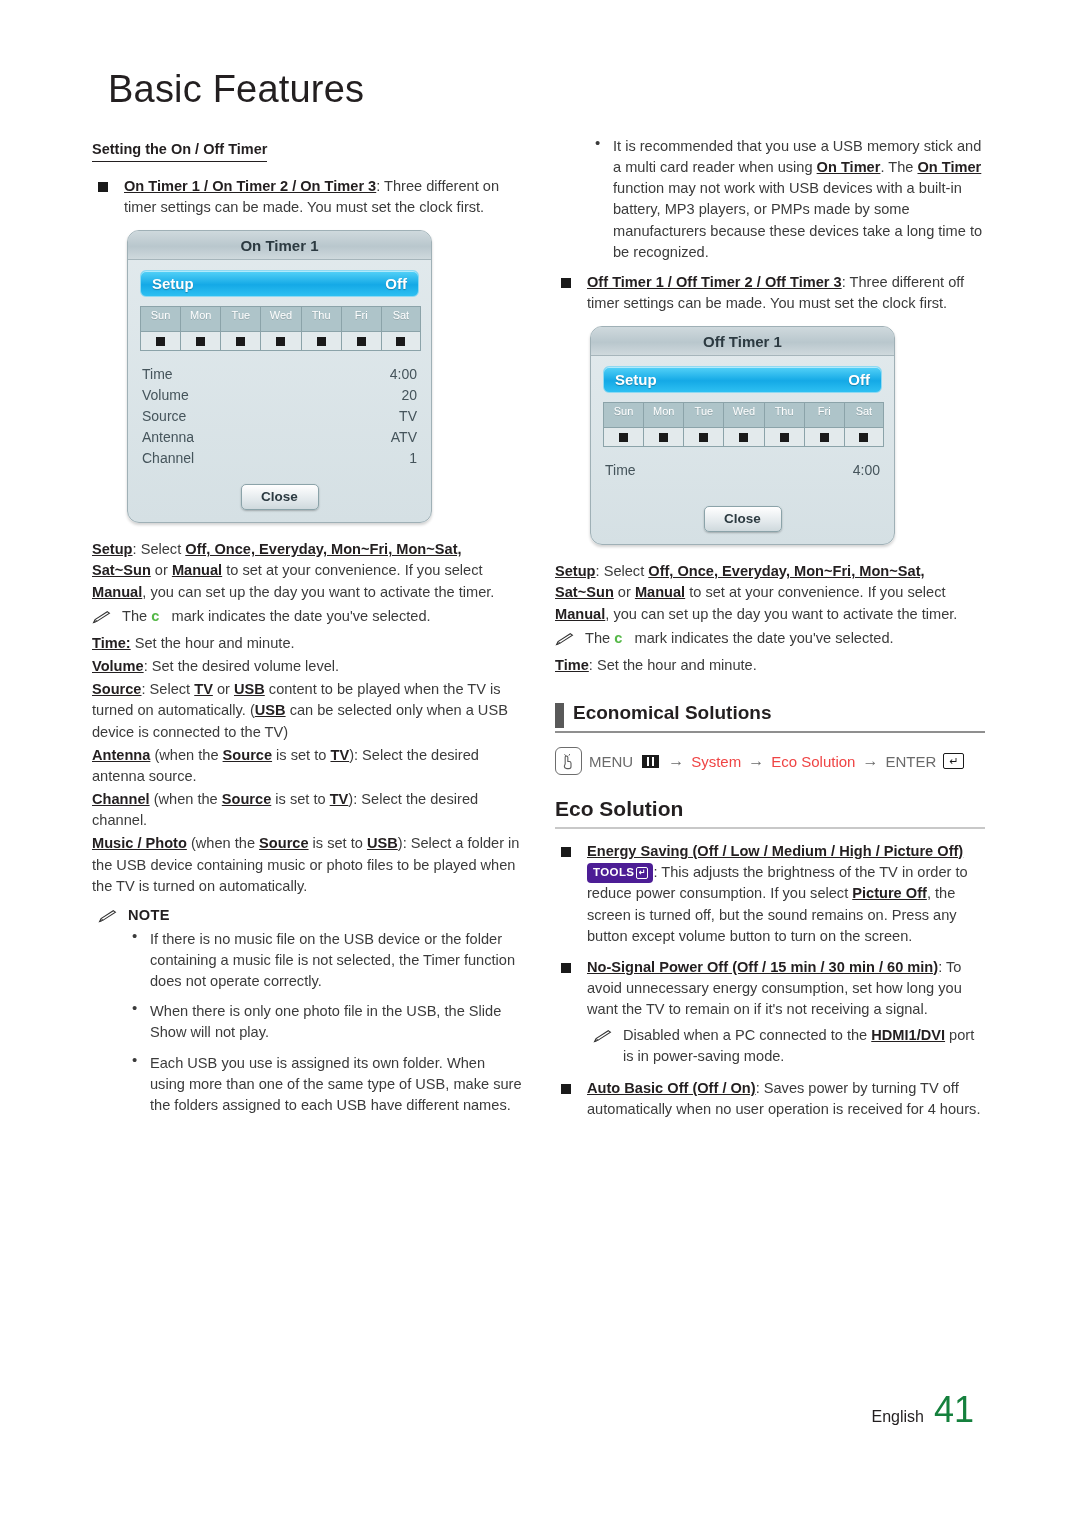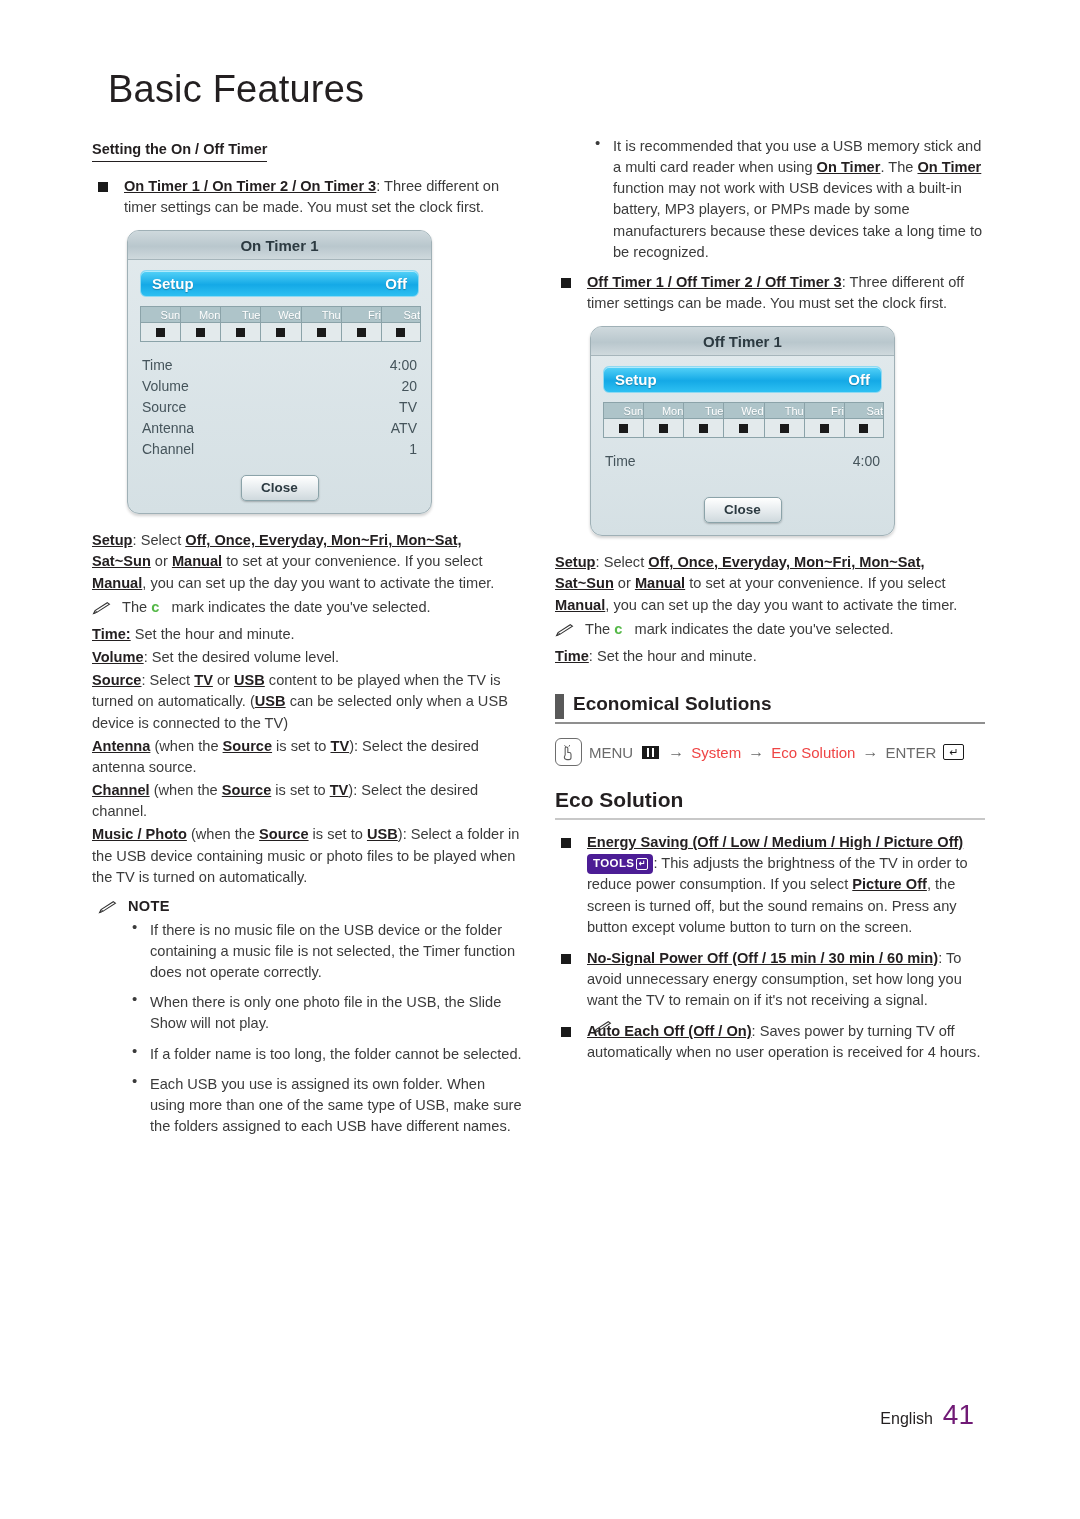--- a/index.html
+++ b/index.html
@@ -141,21 +141,21 @@
     border: 1px solid #8fd9f2;
     display: flex; align-items: center; justify-content: space-between;
     padding: 0 11px; color: #ffffff; font-size: 15px; font-weight: bold;
     text-shadow: 0 1px 1px rgba(0,0,0,.28);
     box-shadow: inset 0 1px 0 rgba(255,255,255,.55);
   }
   .days { display: flex; margin: 9px 10px 0 12px; }
   .day-col { flex: 1; }
   .day-name {
     background: #aec4c9; color: #ffffff; font-size: 11px;
-    text-align: right; height: 17px; line-height: 17px;
+    text-align: center; height: 26px; line-height: 17px;
     border: 1px solid #8ba3a9; border-right: none;
     text-shadow: 0 1px 0 rgba(0,0,0,.15);
   }
   .day-col:last-child .day-name { border-right: 1px solid #8ba3a9; }
   .day-box {
     height: 19px; background: #e3eaec;
     border: 1px solid #8ba3a9; border-top: none; border-right: none;
     display: flex; align-items: center; justify-content: center;
   }
   .day-col:last-child .day-box { border-right: 1px solid #8ba3a9; }
@@ -175,21 +175,21 @@
     padding: 4px 16px 5px 16px;
     box-shadow: 0 1px 2px rgba(0,0,0,.25);
   }
 
   
   .footer {
     position: absolute; right: 106px; bottom: 88px;
     display: flex; align-items: baseline; gap: 10px;
   }
   .footer .lang { font-size: 16px; color: #231f20; }
-  .footer .pnum { font-size: 28px; font-weight: 300; color: #701a75; }
+  .footer .pnum { font-size: 36px; font-weight: 300; color: #15803d; }
 </style>
 </head>
 <body>
 
 <div class="page">
 
   <div class="chapter-title">Basic Features</div>
 
   <div class="col col-left">
 
@@ -323,23 +323,20 @@
           </svg>
       </span>
       <span>NOTE</span>
     </div>
     <div class="note-list">
       <div class="dot-item">
           <p>If there is no music file on the USB device or the folder containing a music file is not selected, the Timer function does not operate correctly.</p>
         </div>
       <div class="dot-item">
           <p>When there is only one photo file in the USB, the Slide Show will not play.</p>
-        </div>
-      <div class="dot-item">
-          <p>If a folder name is too long, the folder cannot be selected.</p>
         </div>
       <div class="dot-item">
           <p>Each USB you use is assigned its own folder. When using more than one of the same type of USB, make sure the folders assigned to each USB have different names.</p>
         </div>
     </div>
   </div>
 
   <div class="col col-right">
 
     <div class="dot-item" style="margin-left:36px">
@@ -465,25 +462,26 @@
     <div class="sq-item">
       <p><span class="b">No-Signal Power Off (Off / 15 min / 30 min / 60 min)</span><span>: To avoid unnecessary energy consumption, set how long you want the TV to remain on if it's not receiving a signal.</span></p>
       <div class="note-line" style="margin-left:6px; margin-top:5px">
         <span class="pencil">
           <svg viewBox="0 0 26 18" width="19" height="13">
               <path d="M2 16 L7 14 L24 3 L21 1 L4 12 Z" fill="none" stroke="#333" stroke-width="1.4"></path>
               <path d="M4 12 L7 14" stroke="#333" stroke-width="1.2"></path>
               <path d="M2 16 L5 15" stroke="#333" stroke-width="1.2"></path>
             </svg>
         </span>
+        <p style="display:inline"><span>Disabled when a PC connected to the </span><span class="b">HDMI1/DVI</span><span> port is in power-saving mode.</span></p>
       </div>
     </div>
 
     <div class="sq-item">
-      <p><span class="b">Auto Each Off (Off / On)</span><span>: Saves power by turning TV off automatically when no user operation is received for 4 hours.</span></p>
+      <p><span class="b">Auto Basic Off (Off / On)</span><span>: Saves power by turning TV off automatically when no user operation is received for 4 hours.</span></p>
     </div>
   </div>
 
   <div class="footer">
     <span class="lang">English</span>
     <span class="pnum">41</span>
   </div>
 
 </div>
 

